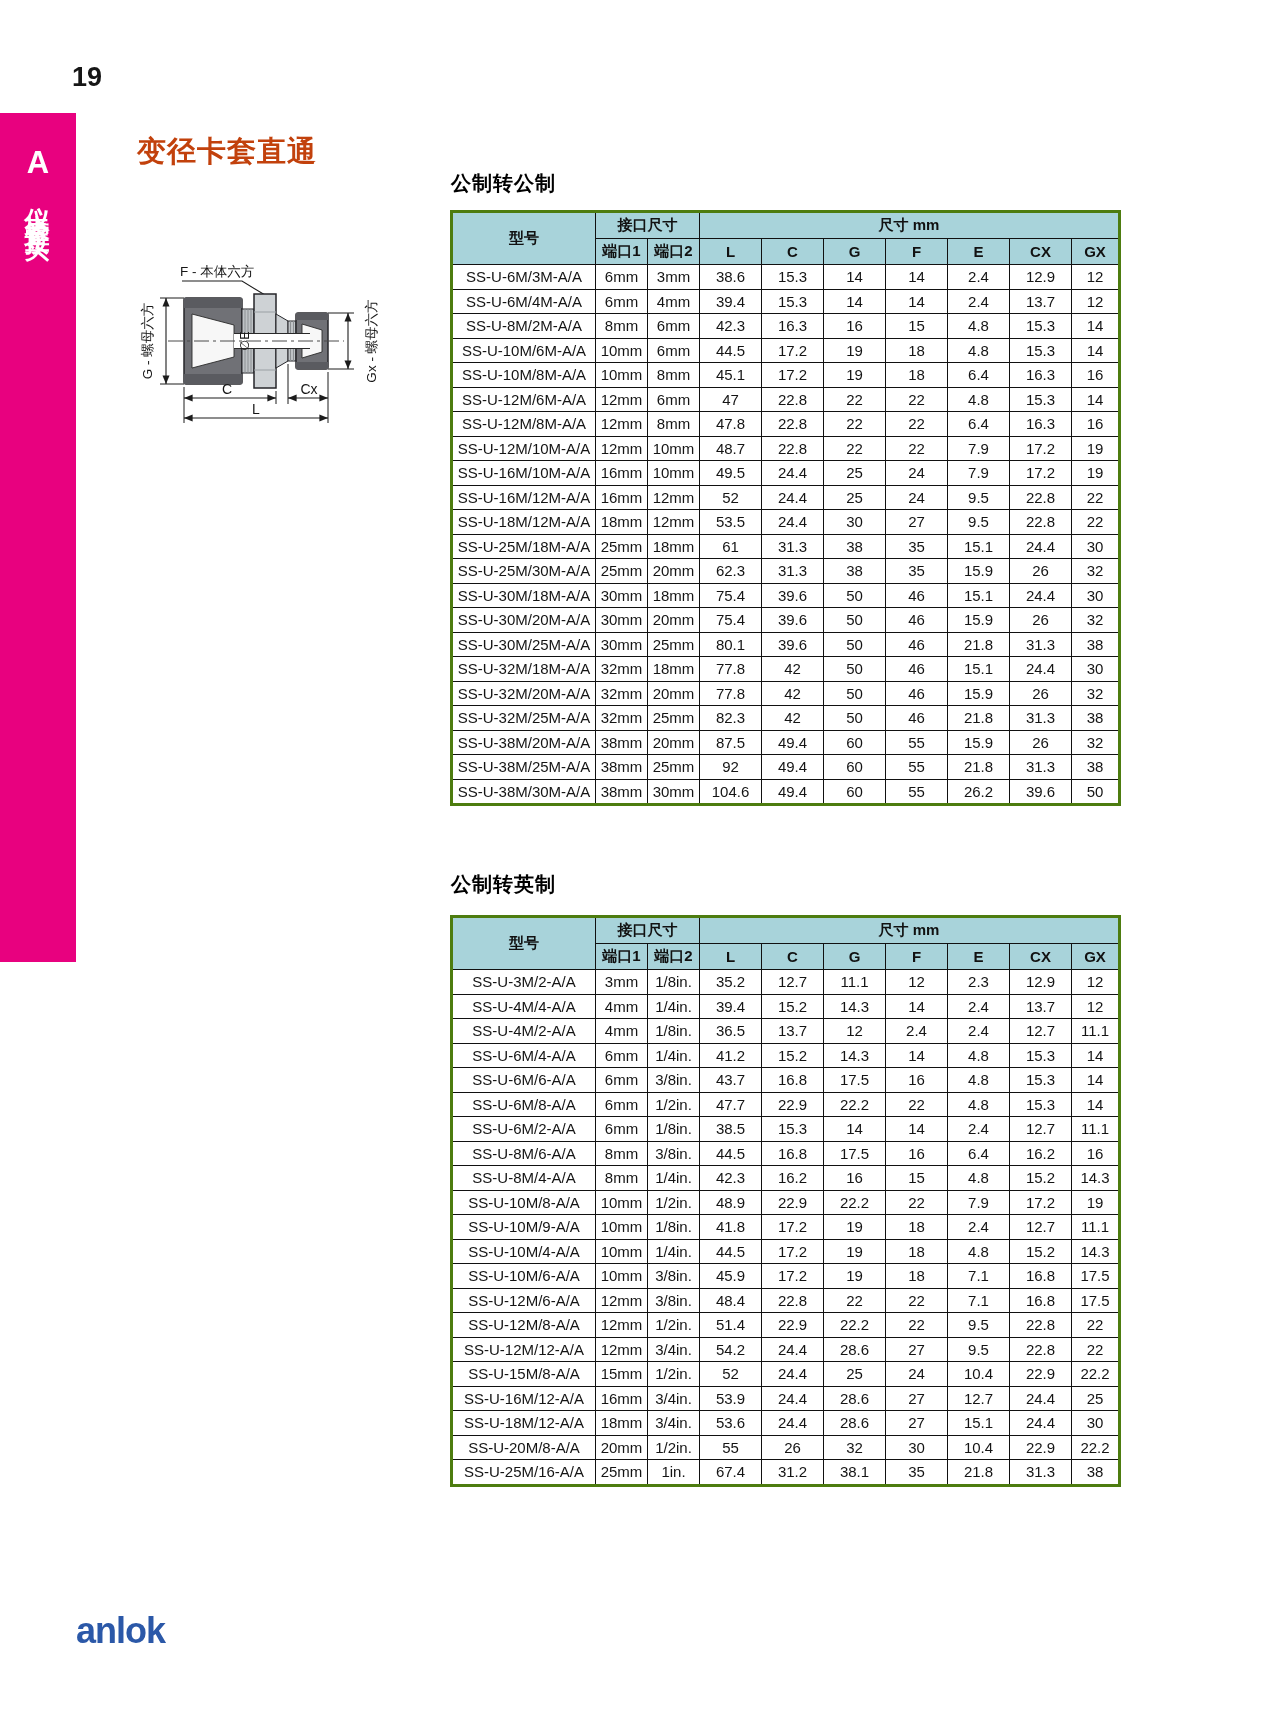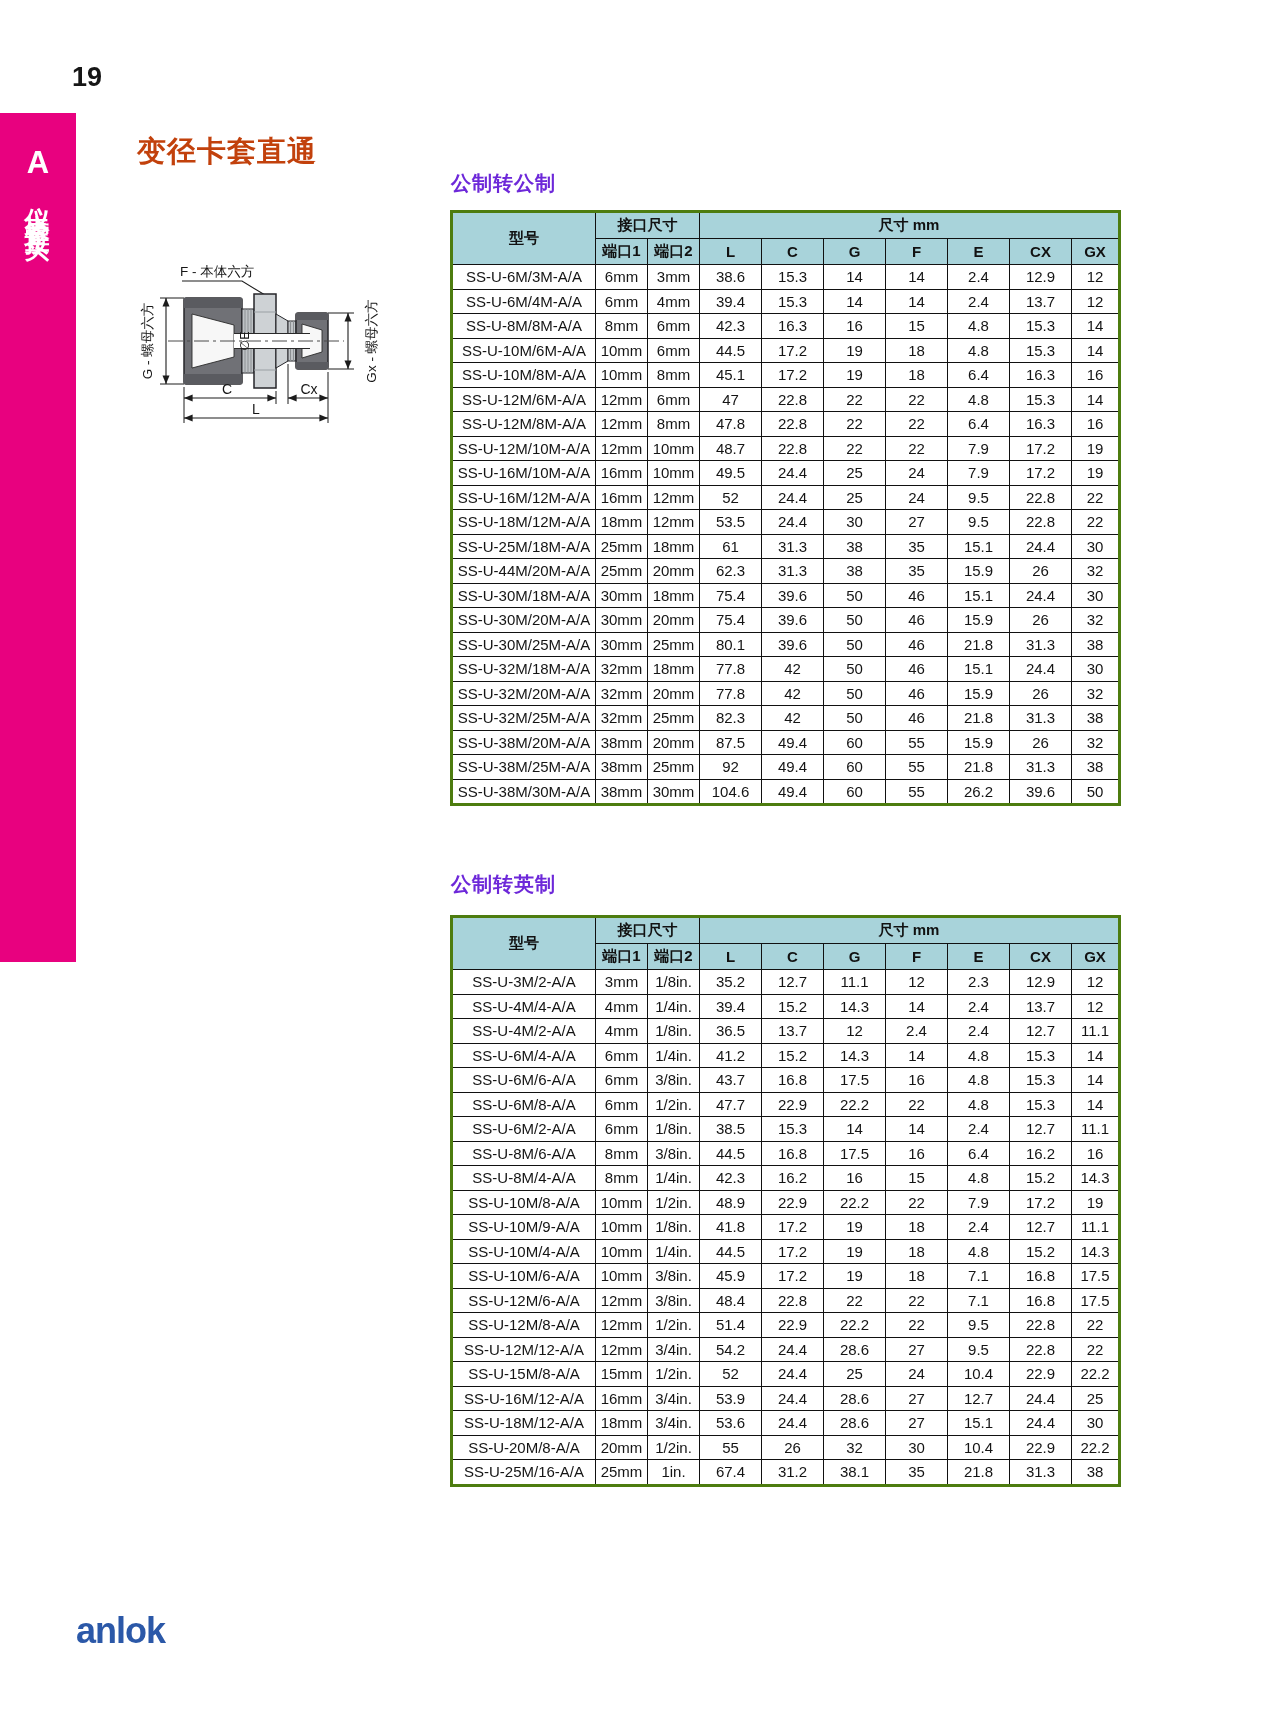--- a/index.html
+++ b/index.html
@@ -6,21 +6,21 @@
   body{font-family:"Liberation Sans","DejaVu Sans",sans-serif;background:#ffffff;}
   .page{position:relative;width:1232px;height:1719px;background:#fff;overflow:hidden;}
   .page-number{position:absolute;left:72px;top:62px;font-size:27px;font-weight:700;color:#161616;}
   .side-tab{position:absolute;left:0;top:113px;width:76px;height:849px;background:#e8017f;text-align:center;color:#fff;}
   .side-letter{margin-top:34px;font-size:31px;font-weight:700;line-height:1;}
   .side-label{display:inline-block;margin-top:9px;writing-mode:vertical-rl;text-orientation:upright;font-size:25px;font-weight:700;letter-spacing:7px;}
   .page-title{position:absolute;left:137px;top:132px;font-size:29px;font-weight:700;color:#c2410c;letter-spacing:1px;}
   .brand-logo{position:absolute;left:76px;top:1610px;font-size:36px;font-weight:700;color:#2b58a8;letter-spacing:-1px;}
   .diagram{position:absolute;left:122px;top:246px;}
   .diagram text{fill:#161616;font-family:"Liberation Sans","DejaVu Sans",sans-serif;}
-  .section-title{position:absolute;left:451px;font-size:20px;font-weight:700;color:#6d28d9;letter-spacing:1px;}
+  .section-title{position:absolute;left:451px;font-size:20px;font-weight:700;color:#000000;letter-spacing:1px;}
   #title-m2m{top:170px;}
   #title-m2i{top:871px;}
   table.spec{position:absolute;left:450px;border-collapse:collapse;table-layout:fixed;width:668px;border:3px solid #4d7c0f;}
   #table-m2m{top:210px;}
   #table-m2i{top:915px;}
   table.spec th{background:#a8d3da;border:1.6px solid #111;font-size:15px;font-weight:700;padding:0;height:25px;color:#111;white-space:nowrap;}
   table.spec td{border:1.6px solid #111;font-size:15px;text-align:center;padding:0;height:23.5px;color:#141414;white-space:nowrap;background:#fff;}
 </style>
 </head>
 <body>
@@ -150,21 +150,21 @@
           <td>4mm</td>
           <td>39.4</td>
           <td>15.3</td>
           <td>14</td>
           <td>14</td>
           <td>2.4</td>
           <td>13.7</td>
           <td>12</td>
         </tr>
         <tr>
-          <td>SS-U-8M/8M-A/A</td>
+          <td>SS-U-8M/2M-A/A</td>
           <td>8mm</td>
           <td>6mm</td>
           <td>42.3</td>
           <td>16.3</td>
           <td>16</td>
           <td>15</td>
           <td>4.8</td>
           <td>15.3</td>
           <td>14</td>
         </tr>
@@ -270,21 +270,21 @@
           <td>18mm</td>
           <td>61</td>
           <td>31.3</td>
           <td>38</td>
           <td>35</td>
           <td>15.1</td>
           <td>24.4</td>
           <td>30</td>
         </tr>
         <tr>
-          <td>SS-U-44M/20M-A/A</td>
+          <td>SS-U-25M/30M-A/A</td>
           <td>25mm</td>
           <td>20mm</td>
           <td>62.3</td>
           <td>31.3</td>
           <td>38</td>
           <td>35</td>
           <td>15.9</td>
           <td>26</td>
           <td>32</td>
         </tr>

